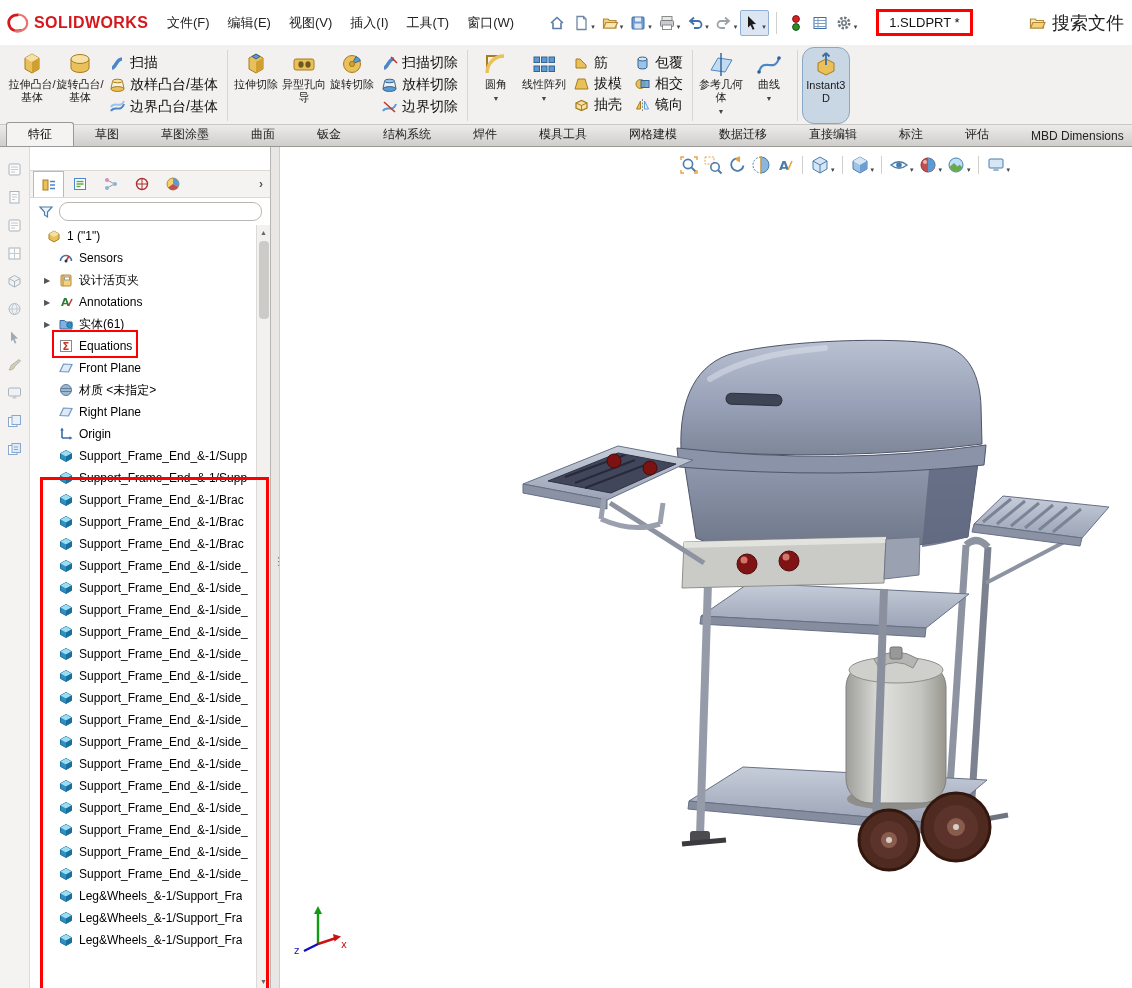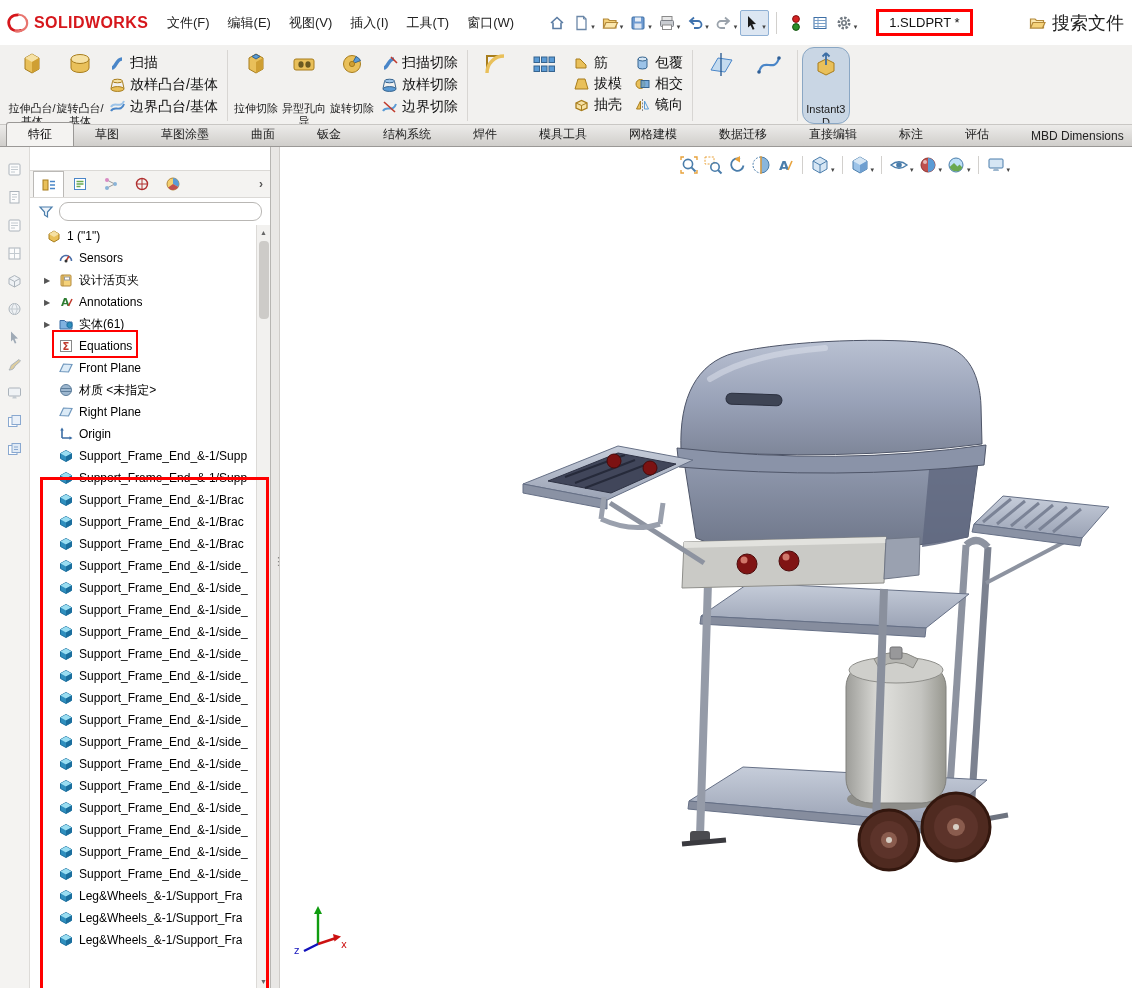--- a/index.html
+++ b/index.html
@@ -1,18 +1,18 @@
 <!DOCTYPE html>
 <html><head>
 <meta charset="utf-8">
 <style>
   * { margin:0; padding:0; box-sizing:border-box; }
   html,body { width:1132px; height:988px; }
   body { font-family:"Liberation Sans","DejaVu Sans",sans-serif; background:#fff; }
-  button { background:none; border:none; font:inherit; color:inherit; text-align:left;gap:24px; }
+  button { background:none; border:none; font:inherit; color:inherit; text-align:left; }
   .screen { position:relative; width:1132px; height:988px; overflow:hidden; background:#fff; color:#111; font-size:12px; }
 
   
   .titlebar { position:absolute; left:0; top:0; right:0; height:45px; background:#fff; display:flex; align-items:center; padding:0 8px 0 6px; }
   .brand { display:flex; align-items:center; gap:4px; width:152px; flex:none; }
   .brand-text { color:#d6171c; font-weight:bold; font-size:16px; letter-spacing:.4px; }
   .menubar { display:flex; flex:none; }
   .menu { padding:5px 9px; font-size:13px; color:#222; }
   .qat { display:flex; align-items:center; margin-left:22px; flex:none; }
   .qbtn { display:flex; align-items:flex-end; padding:3px 2px; gap:1px; border:1px solid transparent; border-radius:2px; }

